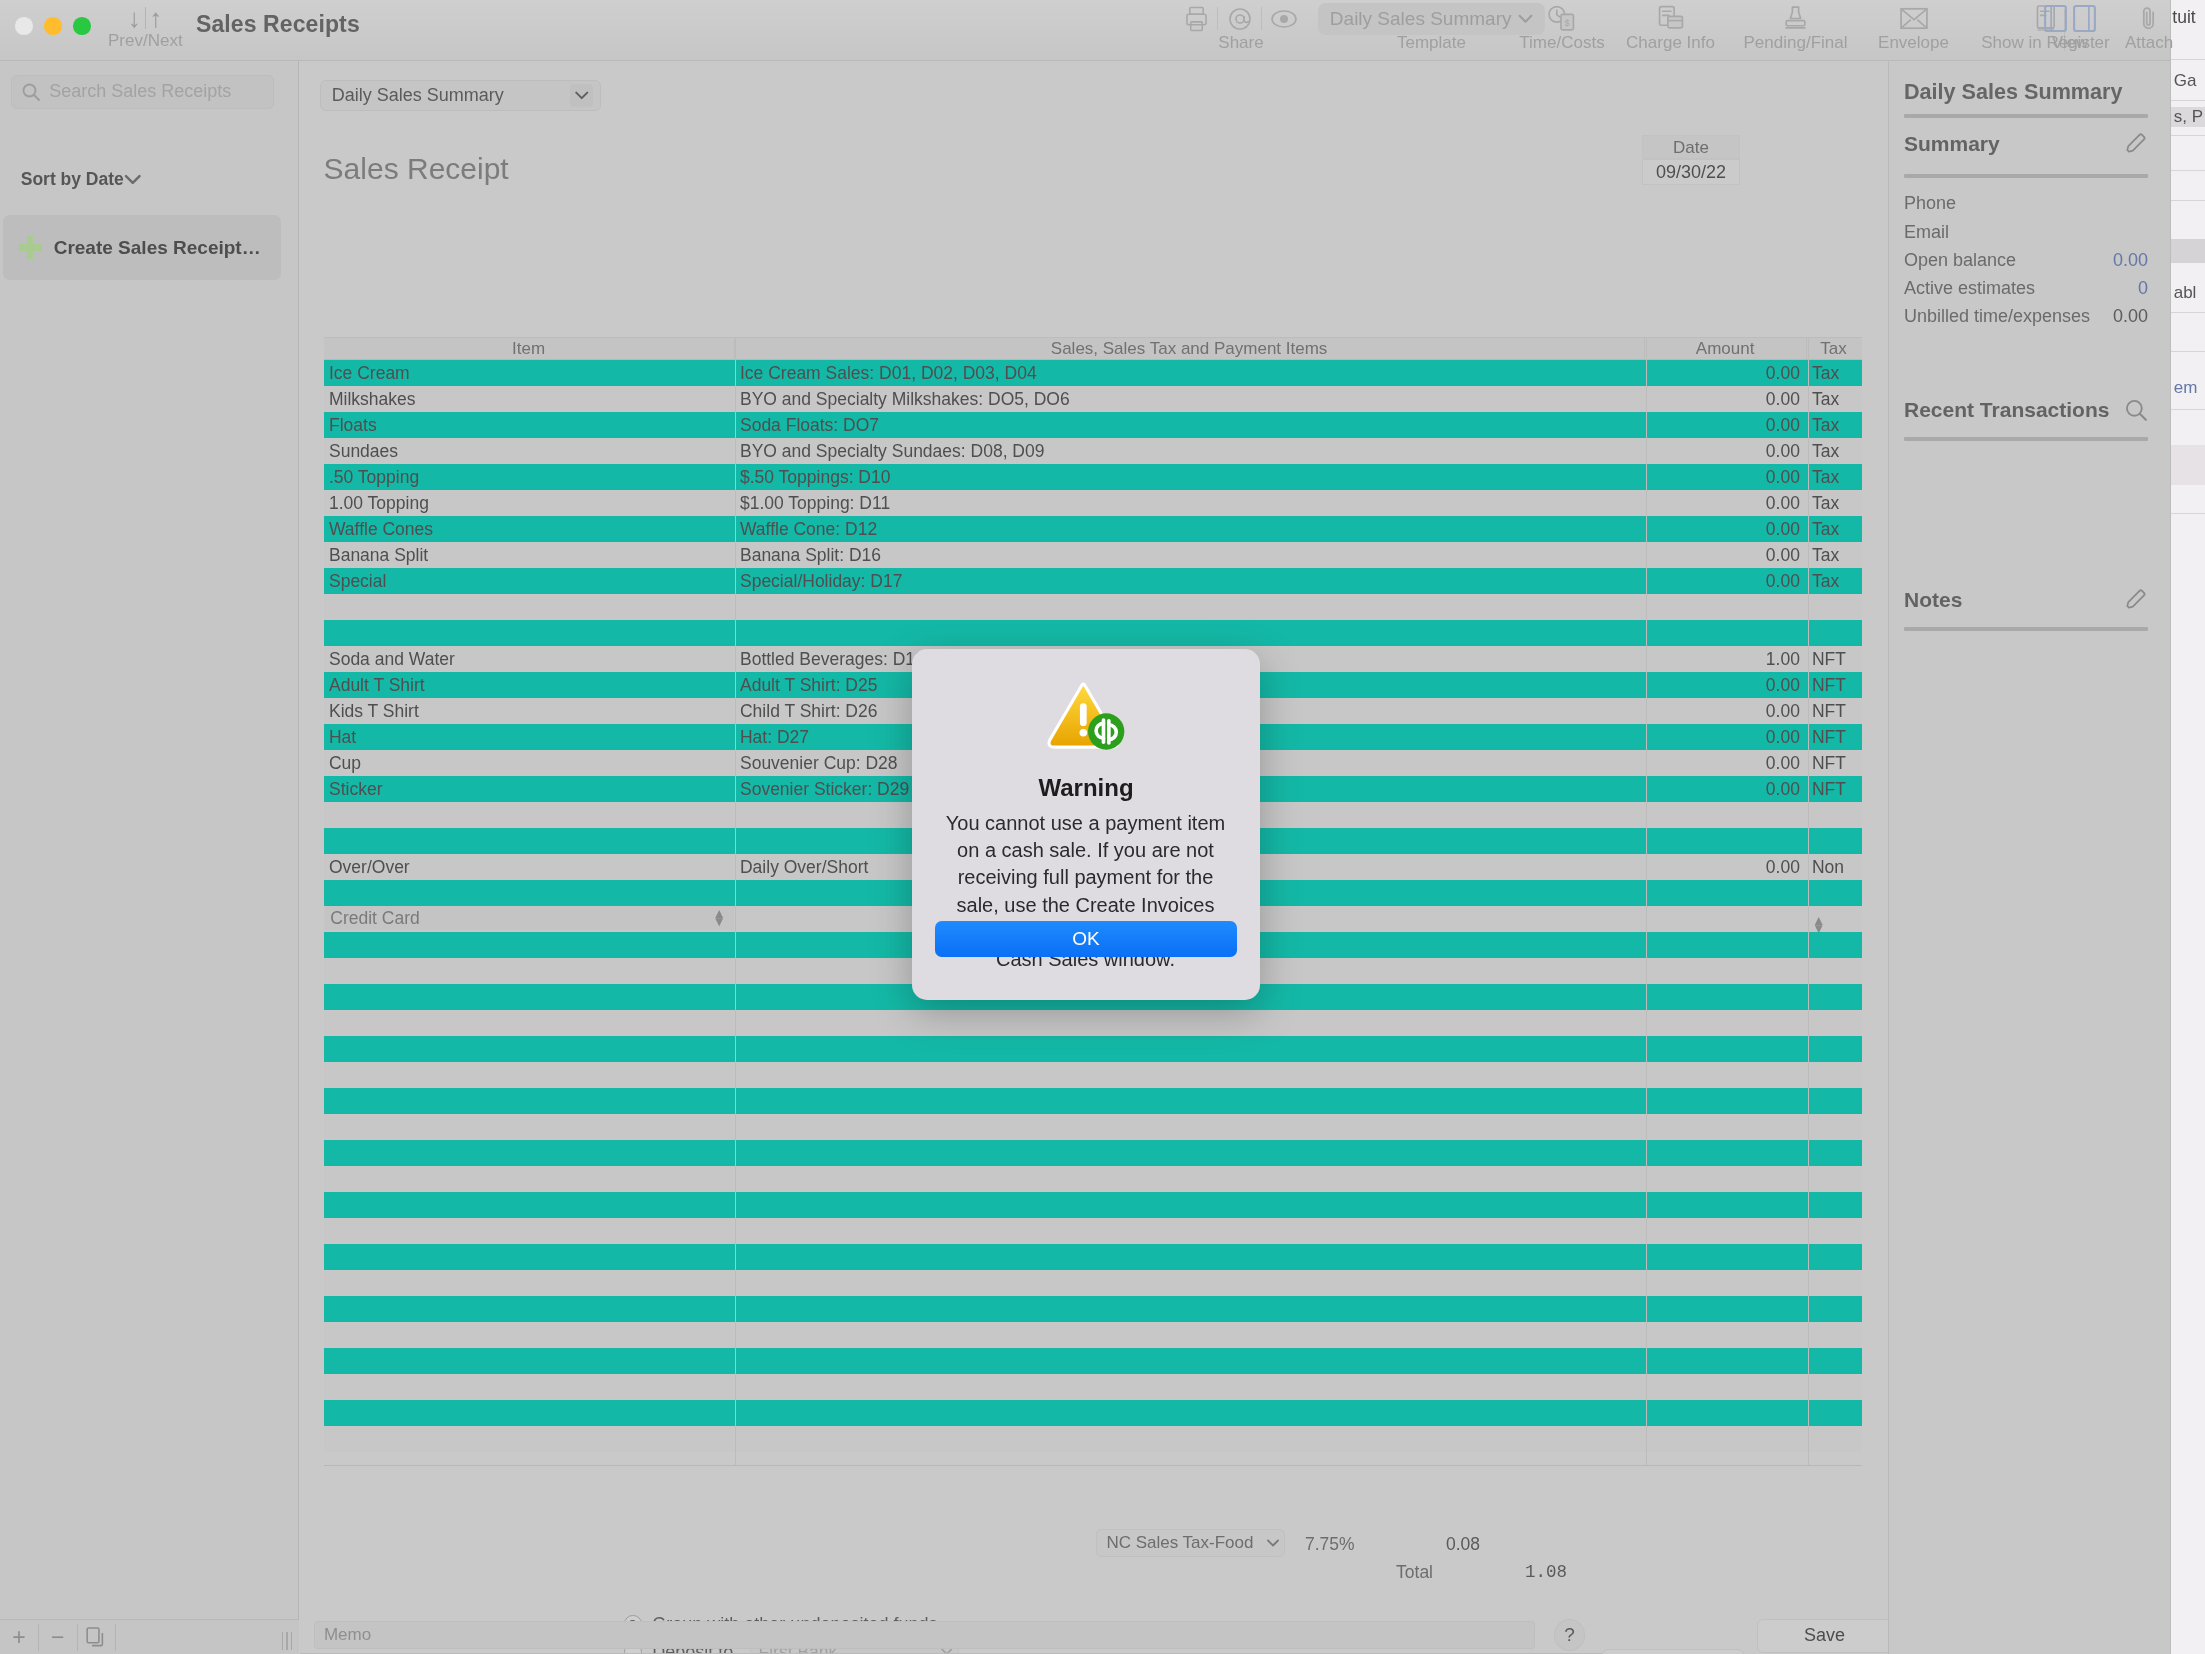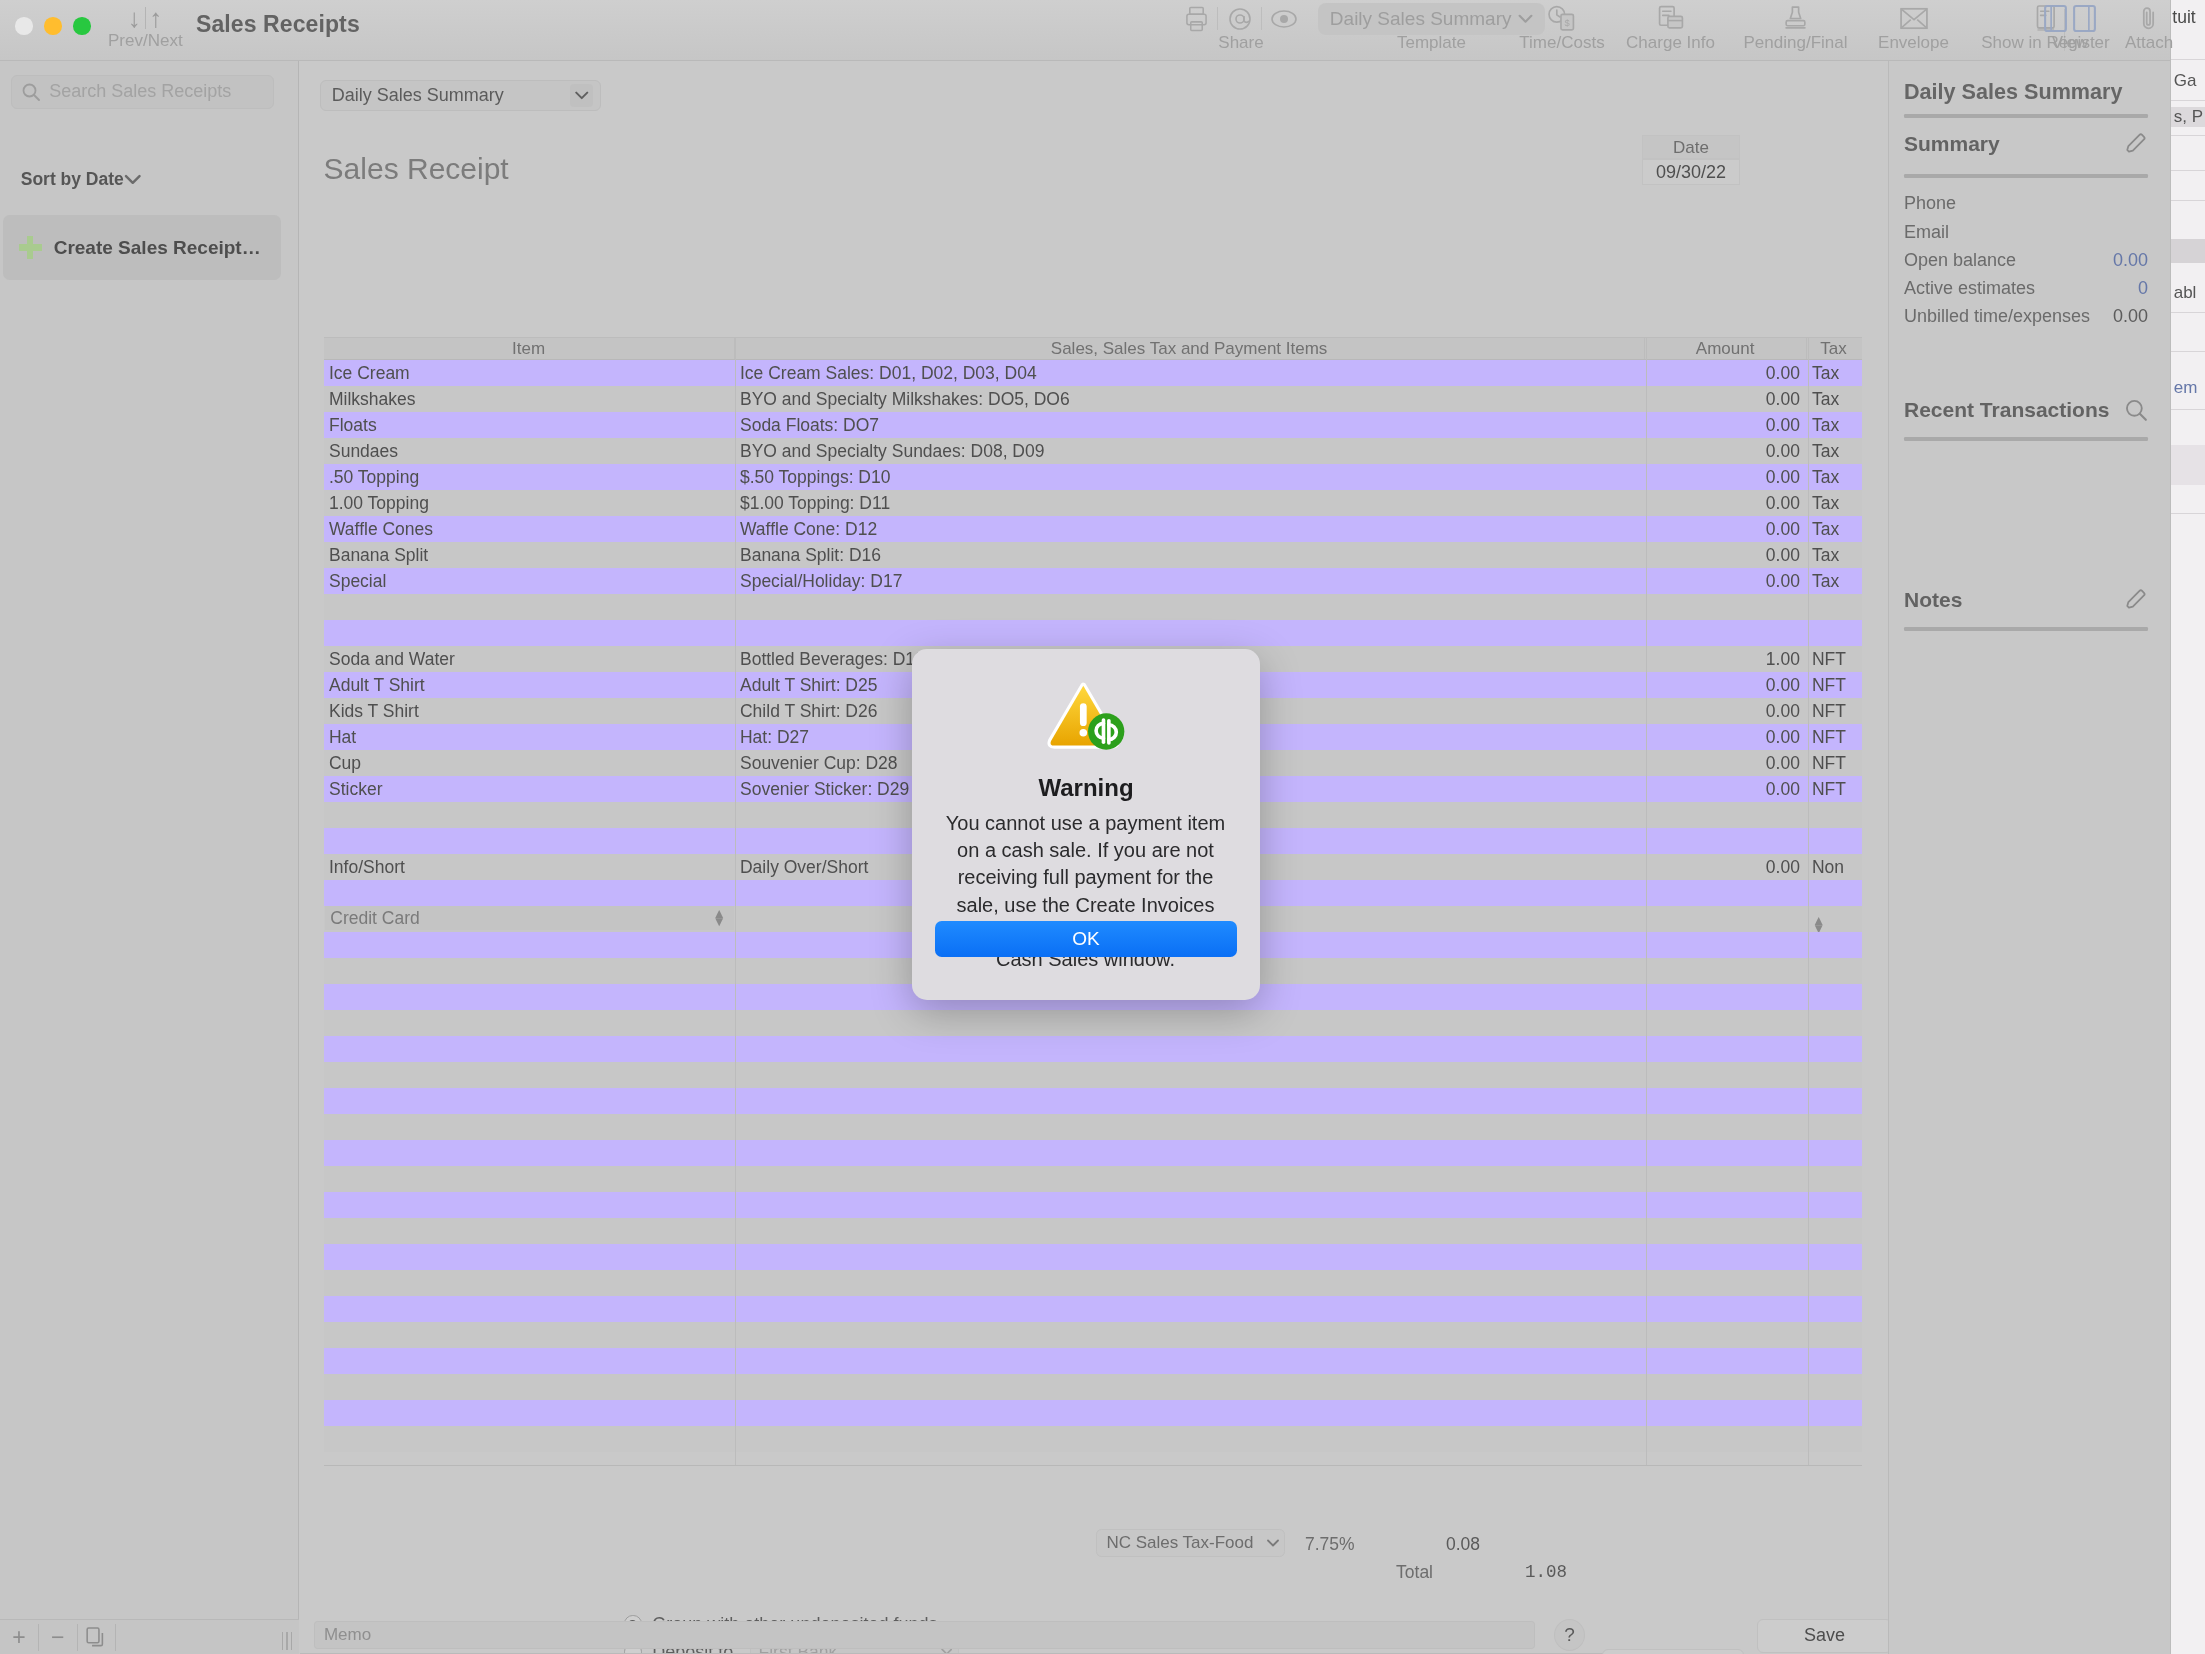--- a/index.html
+++ b/index.html
@@ -127,21 +127,21 @@
   .tbl { position: absolute; left: 23.6px; top: 217px; width: 1538px; }
   .thead { display: flex; height: 23px; background: #c4c4c4; border-top: 0.7px solid #bcbcbc; border-bottom: 0.7px solid #b8b8b8; }
   .th { font-size: 17px; color: #717171; text-align: center; line-height: 21.6px; border-right: 0.7px solid #bcbcbc; }
   .th:last-child { border-right: none; }
   .c-item { width: 411px; }
   .c-desc { width: 910px; }
   .c-amt { width: 162px; }
   .c-tax { width: 54px; }
 
   .trow { display: flex; height: 26px; align-items: center; }
-  .trow.odd { background: #c4b5fd; }
+  .trow.odd { background: #14b8a6; }
   .trow.even { background: #c7c7c7; }
   .td { font-size: 17.5px; color: #4f4f4f; height: 26px; line-height: 26px; overflow: hidden; white-space: nowrap; }
   .td.item { width: 411px; padding-left: 5.4px; }
   .td.desc { width: 910px; padding-left: 5.4px; }
   .td.amt { width: 162px; text-align: right; padding-right: 6.7px; }
   .td.tax { width: 54px; padding-left: 5.4px; }
   .vline { position: absolute; top: 0; width: 0.7px; background: #bcbcbc; }
 
   .cc-cell {
     position: absolute; left: 1.3px; top: 0; width: 409px; height: 24px;
@@ -569,21 +569,21 @@
               <div class="td amt"></div>
               <div class="td tax"></div>
             </div>
             <div class="trow odd">
               <div class="td item"></div>
               <div class="td desc"></div>
               <div class="td amt"></div>
               <div class="td tax"></div>
             </div>
             <div class="trow even">
-              <div class="td item">Info/Short</div>
+              <div class="td item">Over/Over</div>
               <div class="td desc">Daily Over/Short</div>
               <div class="td amt">0.00</div>
               <div class="td tax">Non</div>
             </div>
             <div class="trow odd">
               <div class="td item"></div>
               <div class="td desc"></div>
               <div class="td amt"></div>
               <div class="td tax"></div>
             </div>

